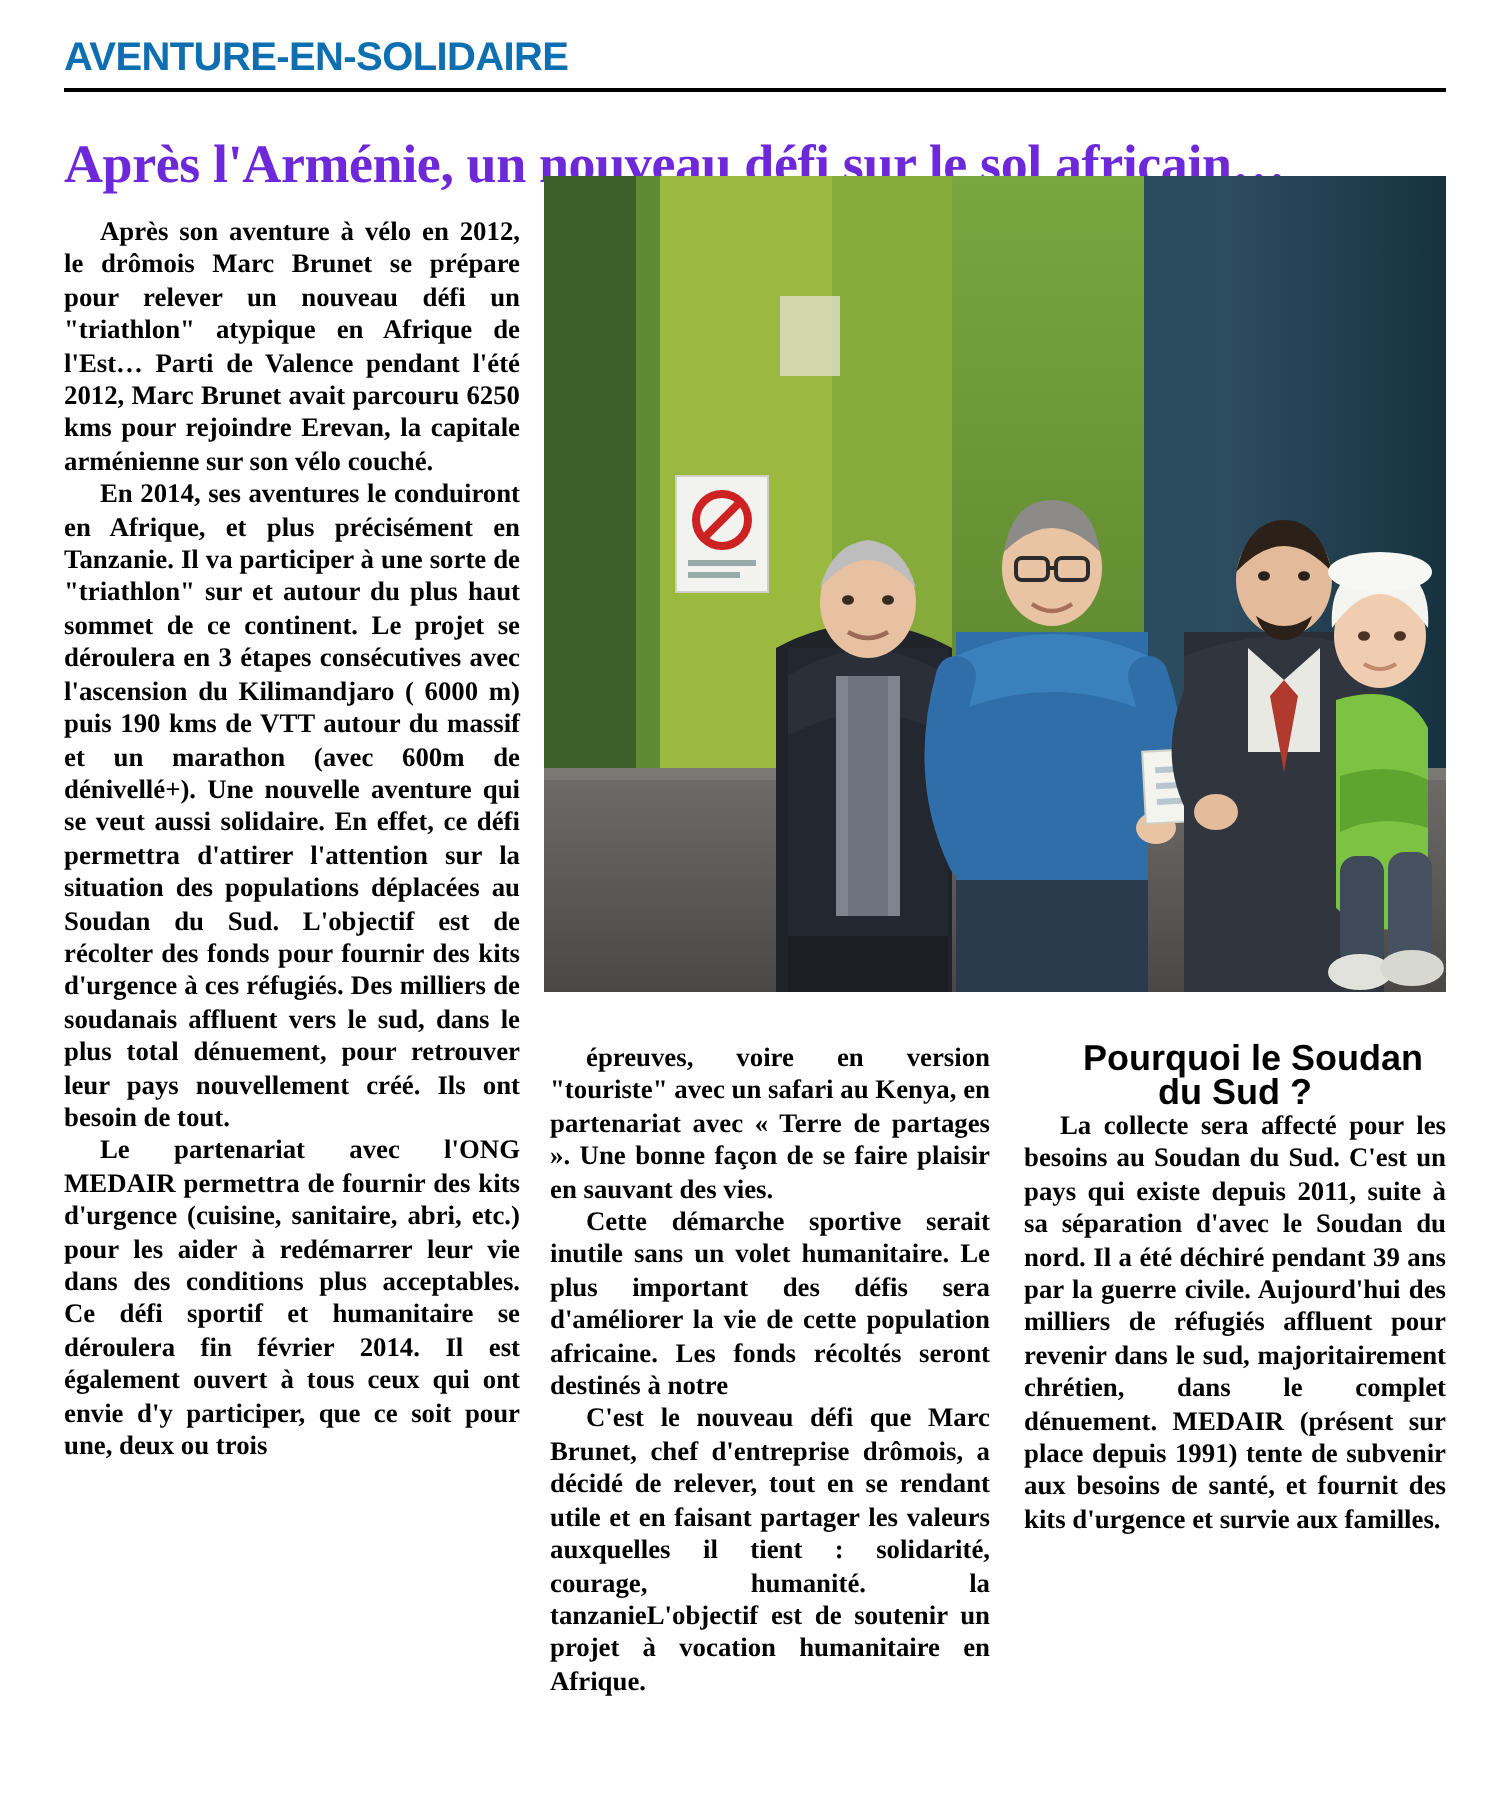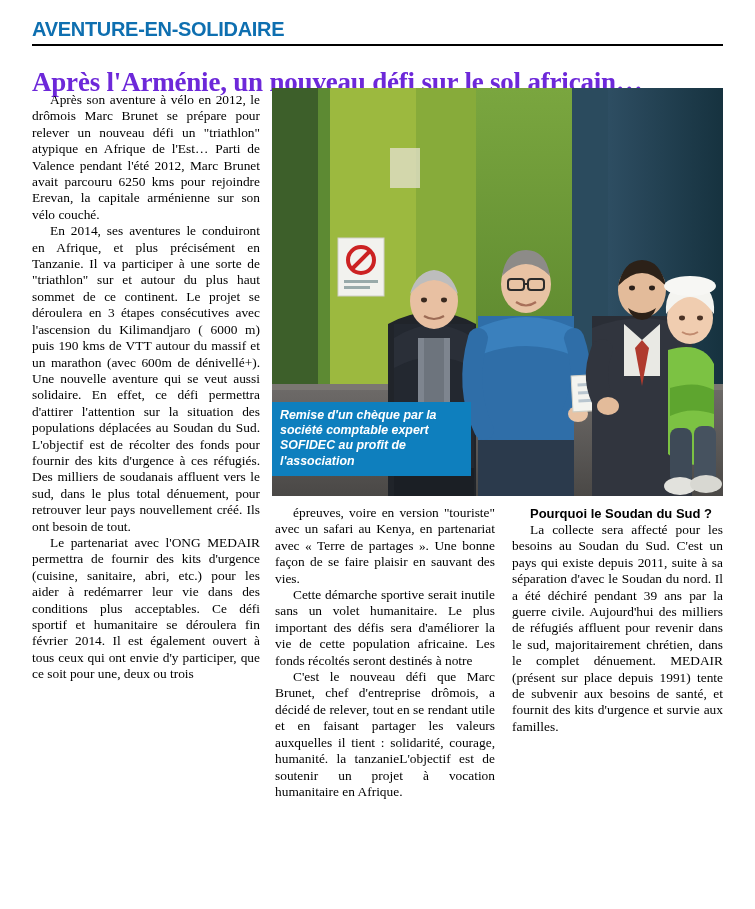--- a/index.html
+++ b/index.html
@@ -58,39 +58,40 @@
   .col {
     position: absolute;
     font-family: "Liberation Serif", serif;
     font-size: 13.4px;
     line-height: 16.4px;
     text-align: justify;
     text-justify: inter-word;
     color: #000;
   }
   .col p {
-    margin: 0 0 0 0;
+    margin: 16px 0 0 0;
     text-indent: 18px;
     hyphens: auto;
+    font-weight: bold;
   }
   .col p + p { margin-top: 0px; }
 
   #col1 { left: 32px;  top: 92px;  width: 228px; }
   #col2 { left: 275px; top: 505px; width: 220px; }
   #col3 { left: 512px; top: 505px; width: 211px; }
 
   .subhead {
     font-family: "Liberation Sans", sans-serif;
     font-weight: bold;
-    font-size: 13px;
+    font-size: 18px;
     line-height: 17px;
     text-indent: 0;
     margin-top: 9px;
     margin-bottom: 4px;
-    text-align: left;
+    text-align: center;
   }
 
   
   .photo-wrap {
     position: absolute;
     left: 272px;
     top: 88px;
     width: 451px;
     height: 408px;
     overflow: hidden;
@@ -234,21 +235,20 @@
         <ellipse cx="418" cy="230" rx="23" ry="26" fill="#f0cdb0"></ellipse>
         <path d="M394 226 q24 -34 48 0 q2 -30 -24 -32 q-26 2 -24 32 z" fill="#f4f4f0"></path>
         <ellipse cx="418" cy="198" rx="26" ry="10" fill="#f7f7f4"></ellipse>
         <ellipse cx="410" cy="230" rx="3" ry="2.4" fill="#4a3225"></ellipse>
         <ellipse cx="428" cy="230" rx="3" ry="2.4" fill="#4a3225"></ellipse>
         <path d="M410 244 q8 5 16 0" stroke="#c08a6e" stroke-width="2" fill="none"></path>
       </g>
     </svg>
   </div>
 
-  <div class="caption">Remise d'un chèque par la société comptable expert SOFIDEC au profit de l'association</div>
 
   <div class="col" id="col1">
     <p>Après son aventure à vélo en 2012, le drômois Marc Brunet se prépare pour relever un nouveau défi  un "triathlon" atypique en Afrique de l'Est… Parti de Valence pendant l'été 2012, Marc Brunet avait parcouru 6250 kms pour rejoindre Erevan, la capitale arménienne sur son vélo couché.</p>
     <p>En 2014, ses aventures le conduiront en Afrique, et plus précisément en Tanzanie. Il va participer à une sorte de "triathlon" sur et autour du plus haut sommet de ce continent. Le projet se déroulera en 3 étapes consécutives avec l'ascension du Kilimandjaro ( 6000 m) puis 190 kms de VTT autour du massif et un marathon (avec 600m de dénivellé+). Une nouvelle aventure qui se veut aussi solidaire. En effet, ce défi permettra d'attirer l'attention sur la situation des populations déplacées au Soudan du Sud. L'objectif est de récolter des fonds pour fournir des kits d'urgence à ces réfugiés. Des milliers de soudanais affluent vers le sud, dans le plus total dénuement, pour retrouver leur pays nouvellement créé. Ils ont besoin de tout.</p>
     <p>Le partenariat avec l'ONG MEDAIR permettra de fournir des kits d'urgence (cuisine, sanitaire, abri, etc.) pour les aider à redémarrer leur vie dans des conditions plus acceptables. Ce défi sportif et humanitaire se déroulera fin février 2014. Il est également ouvert à tous ceux qui ont envie d'y participer, que ce soit pour une, deux ou trois</p>
   </div>
 
   <div class="col" id="col2">
     <p>épreuves, voire en version "touriste" avec un safari au Kenya, en partenariat avec « Terre de partages ». Une bonne façon de se faire plaisir en sauvant des vies.</p>
     <p>Cette démarche sportive serait inutile sans un volet humanitaire. Le plus important des défis sera d'améliorer la vie de cette population africaine. Les fonds récoltés seront destinés à notre</p>

